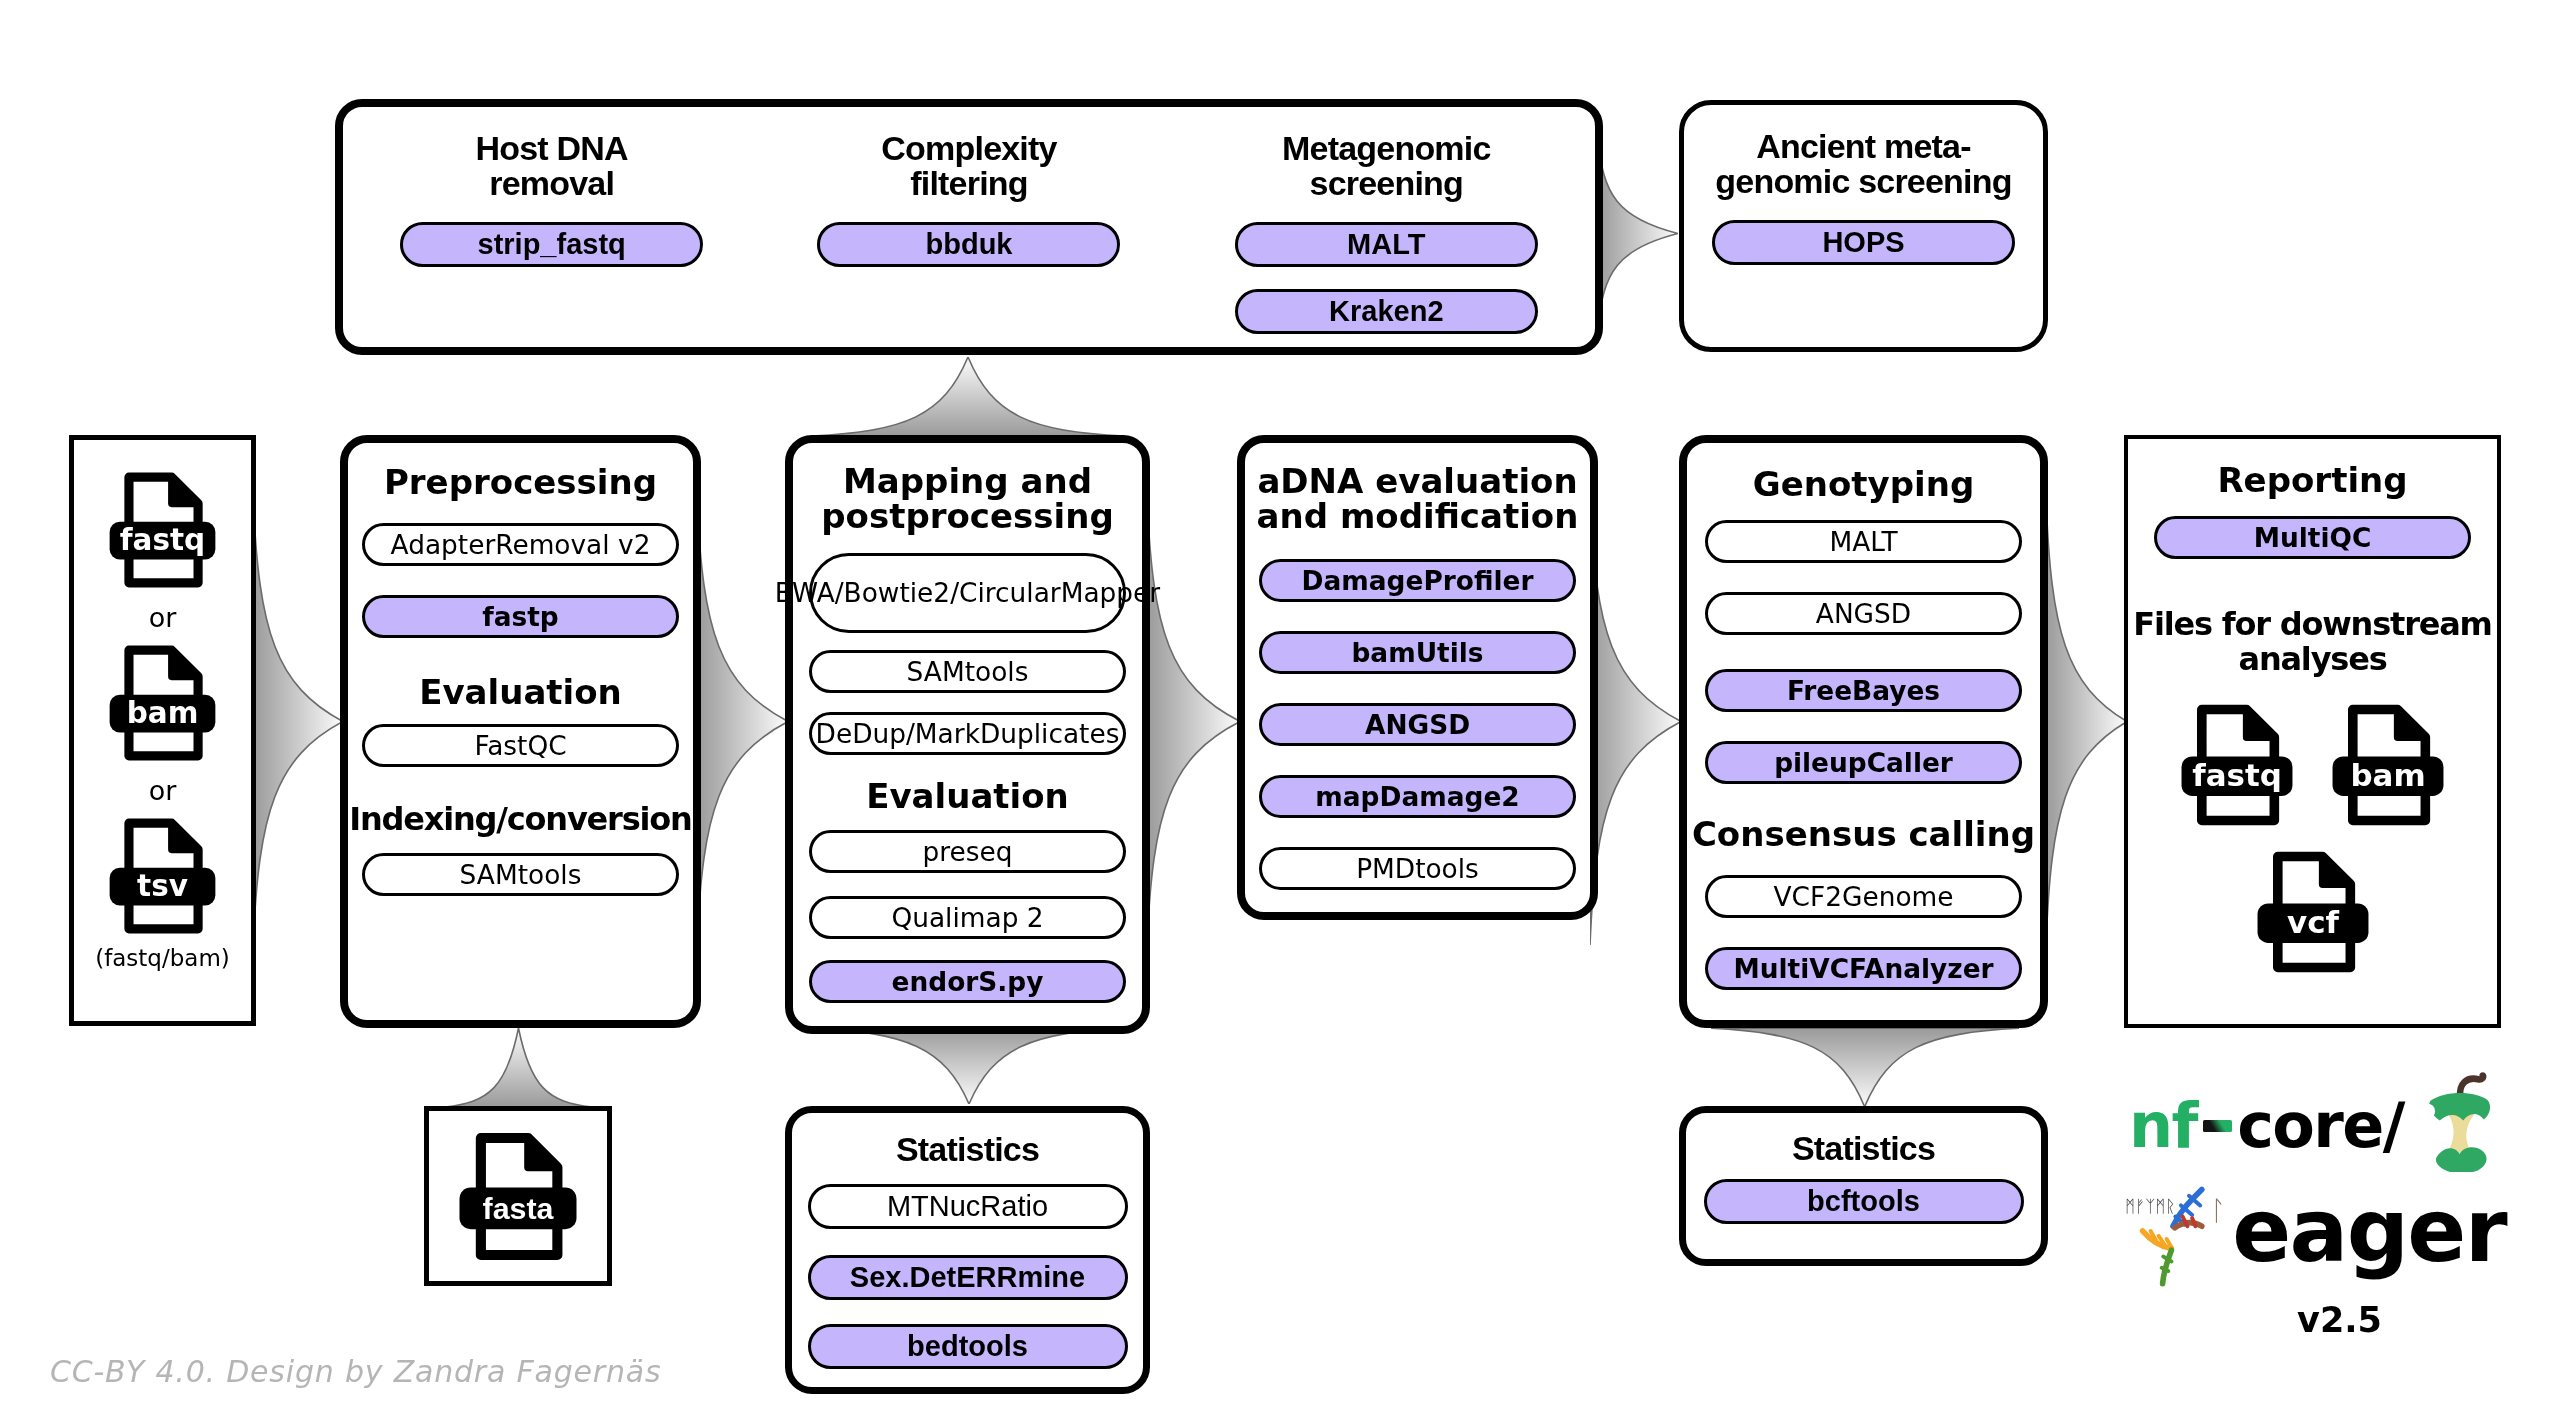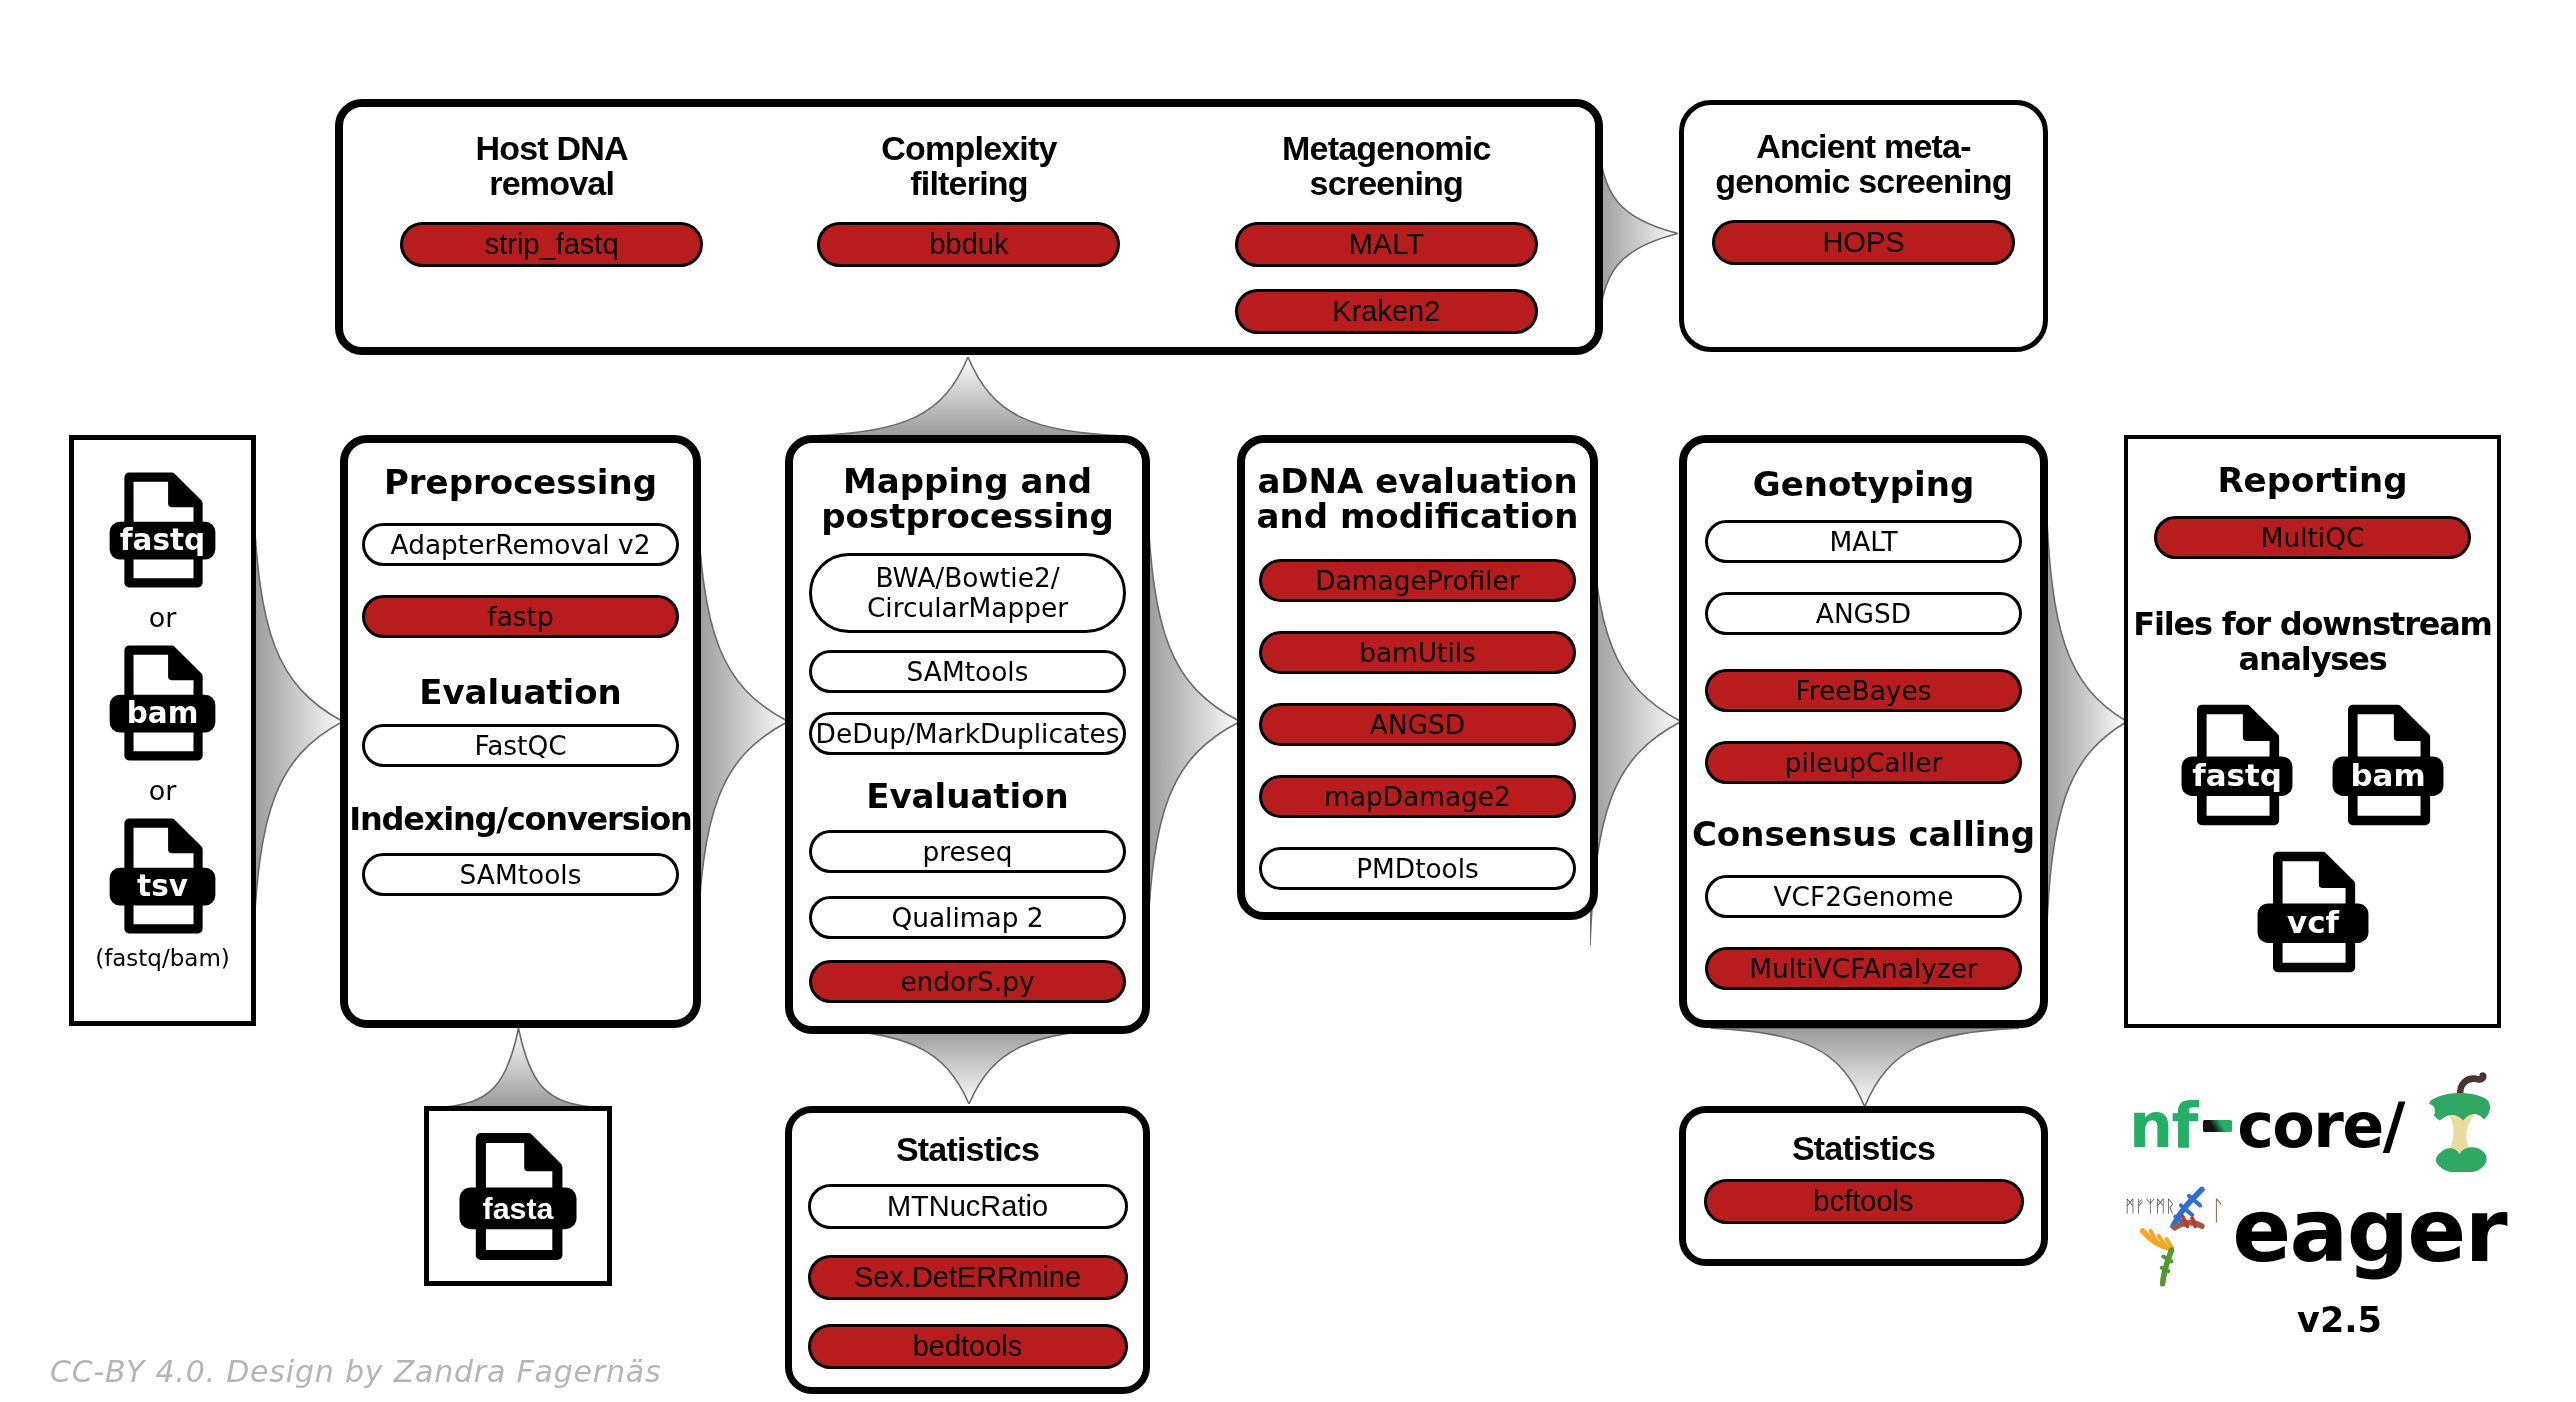--- a/index.html
+++ b/index.html
@@ -12,23 +12,23 @@
   .col{display:flex;flex-direction:column;align-items:center;width:100%;height:100%;}
   .row3{display:flex;flex-direction:row;width:100%;height:100%;}
   .row3>div{flex:1;display:flex;flex-direction:column;align-items:center;}
   .h1w{font-weight:bold;font-size:34px;line-height:35px;text-align:center;white-space:nowrap;}
   .h1w.tight{letter-spacing:-1.2px;}
   .h1c{font-family:"Liberation Sans",sans-serif;font-weight:bold;font-size:34px;line-height:35px;
        letter-spacing:-0.8px;text-align:center;white-space:nowrap;}
   .pill{width:317px;height:43px;border:3.2px solid #000;border-radius:24px;background:#fff;
         display:flex;align-items:center;justify-content:center;font-size:26.4px;white-space:nowrap;
         box-sizing:border-box;flex:none;}
-  .pill.green{background:#b91c1c;}
+  .pill.green{background:#c4b5fd;font-weight:bold;}
   .pill.cond{font-family:"Liberation Sans",sans-serif;font-size:29px;width:303px;height:45px;}
-  .pill.two{height:80px;border-radius:40px;flex-direction:column;line-height:30px;}
+  .pill.two{height:80px;border-radius:40px;flex-direction:row;line-height:30px;}
   .ortext{font-size:27px;line-height:32px;flex:none;}
   .caption{font-size:23px;flex:none;}
   .arrow{position:absolute;z-index:1;}
   .fileicon{flex:none;}
   .logo{position:absolute;left:2115px;top:1080px;width:401px;z-index:2;}
   .logo-line1{display:flex;align-items:center;justify-content:center;}
   .logo-nf{font-weight:bold;font-size:62px;color:#24B064;letter-spacing:-1.6px;}
   .logo-dash{display:inline-block;width:29px;height:11.2px;border-radius:1.6px;margin:0 5.6px;
              background:linear-gradient(60deg,#141414 35%,#24B064 65%);}
   .logo-core{font-weight:bold;font-size:62px;color:#000;letter-spacing:-1.6px;}

